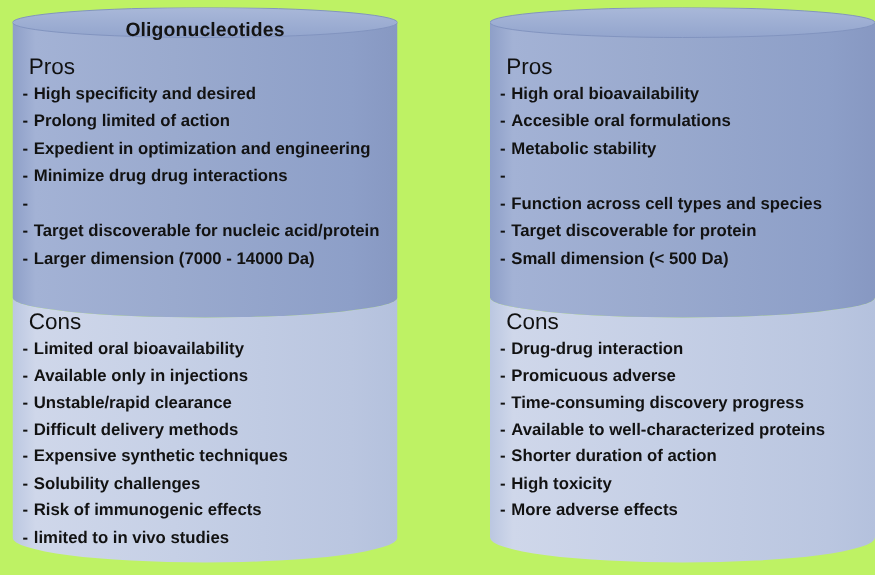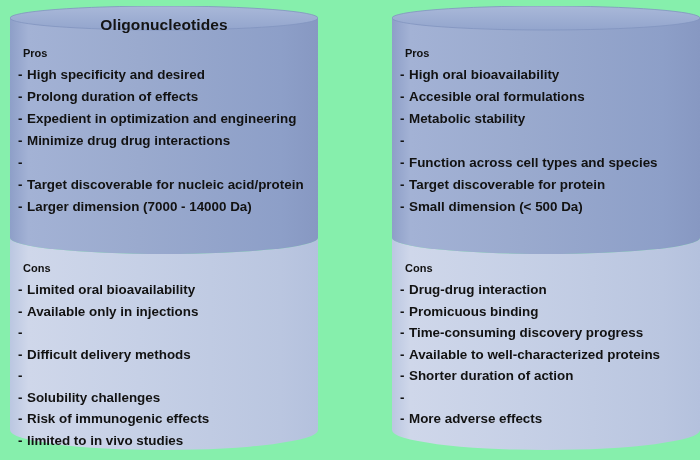--- a/index.html
+++ b/index.html
@@ -13,21 +13,21 @@
     height: 460px;
     overflow: hidden;
     font-family: "Liberation Sans", sans-serif;
     -webkit-font-smoothing: antialiased;
   }
 
   #stage {
     position: relative;
     width: 700px;
     height: 460px;
-    background: #86efac;
+    background: #bef264;
   }
 
   
   .cylinder {
     position: absolute;
     top: 6px;
     width: 308px;
     height: 448px;
   }
   .cylinder.left  { left: 10px; }
@@ -60,25 +60,25 @@
     letter-spacing: 0.1px;
     color: #141414;
   }
 
   .section {
     position: absolute;
     left: 8px;
     right: 6px;
   }
   .section.pros { top: 38px; }
-  .section.cons { top: 253px; }
+  .section.cons { top: 242px; }
 
   .section-heading {
-    font-size: 11px;
-    font-weight: bold;
+    font-size: 18px;
+    font-weight: normal;
     color: #111111;
     margin: 0 0 2px 5px;
     line-height: 18px;
   }
 
   .bullet-list {
     list-style: none;
     margin: 0;
     padding: 0;
   }
@@ -147,21 +147,21 @@
 
       <div class="section pros">
         <div class="section-heading">Pros</div>
         <ul class="bullet-list">
           <li>
             <span class="bullet-dash">-</span>
             <span class="bullet-text">High specificity and desired</span>
           </li>
           <li>
             <span class="bullet-dash">-</span>
-            <span class="bullet-text">Prolong duration of effects</span>
+            <span class="bullet-text">Prolong limited of action</span>
           </li>
           <li>
             <span class="bullet-dash">-</span>
             <span class="bullet-text">Expedient in optimization and engineering</span>
           </li>
           <li>
             <span class="bullet-dash">-</span>
             <span class="bullet-text">Minimize drug drug interactions</span>
           </li>
           <li>
@@ -184,27 +184,29 @@
           <li>
             <span class="bullet-dash">-</span>
             <span class="bullet-text">Limited oral bioavailability</span>
           </li>
           <li>
             <span class="bullet-dash">-</span>
             <span class="bullet-text">Available only in injections</span>
           </li>
           <li>
             <span class="bullet-dash">-</span>
+            <span class="bullet-text">Unstable/rapid clearance</span>
           </li>
           <li>
             <span class="bullet-dash">-</span>
             <span class="bullet-text">Difficult delivery methods</span>
           </li>
           <li>
             <span class="bullet-dash">-</span>
+            <span class="bullet-text">Expensive synthetic techniques</span>
           </li>
           <li>
             <span class="bullet-dash">-</span>
             <span class="bullet-text">Solubility challenges</span>
           </li>
           <li>
             <span class="bullet-dash">-</span>
             <span class="bullet-text">Risk of immunogenic effects</span>
           </li>
           <li>
@@ -283,36 +285,37 @@
 
       <div class="section cons">
         <div class="section-heading">Cons</div>
         <ul class="bullet-list">
           <li>
             <span class="bullet-dash">-</span>
             <span class="bullet-text">Drug-drug interaction</span>
           </li>
           <li>
             <span class="bullet-dash">-</span>
-            <span class="bullet-text">Promicuous binding</span>
+            <span class="bullet-text">Promicuous adverse</span>
           </li>
           <li>
             <span class="bullet-dash">-</span>
             <span class="bullet-text">Time-consuming discovery progress</span>
           </li>
           <li>
             <span class="bullet-dash">-</span>
             <span class="bullet-text">Available to well-characterized proteins</span>
           </li>
           <li>
             <span class="bullet-dash">-</span>
             <span class="bullet-text">Shorter duration of action</span>
           </li>
           <li>
             <span class="bullet-dash">-</span>
+            <span class="bullet-text">High toxicity</span>
           </li>
           <li>
             <span class="bullet-dash">-</span>
             <span class="bullet-text">More adverse effects</span>
           </li>
         </ul>
       </div>
     </div>
   </div>
 

